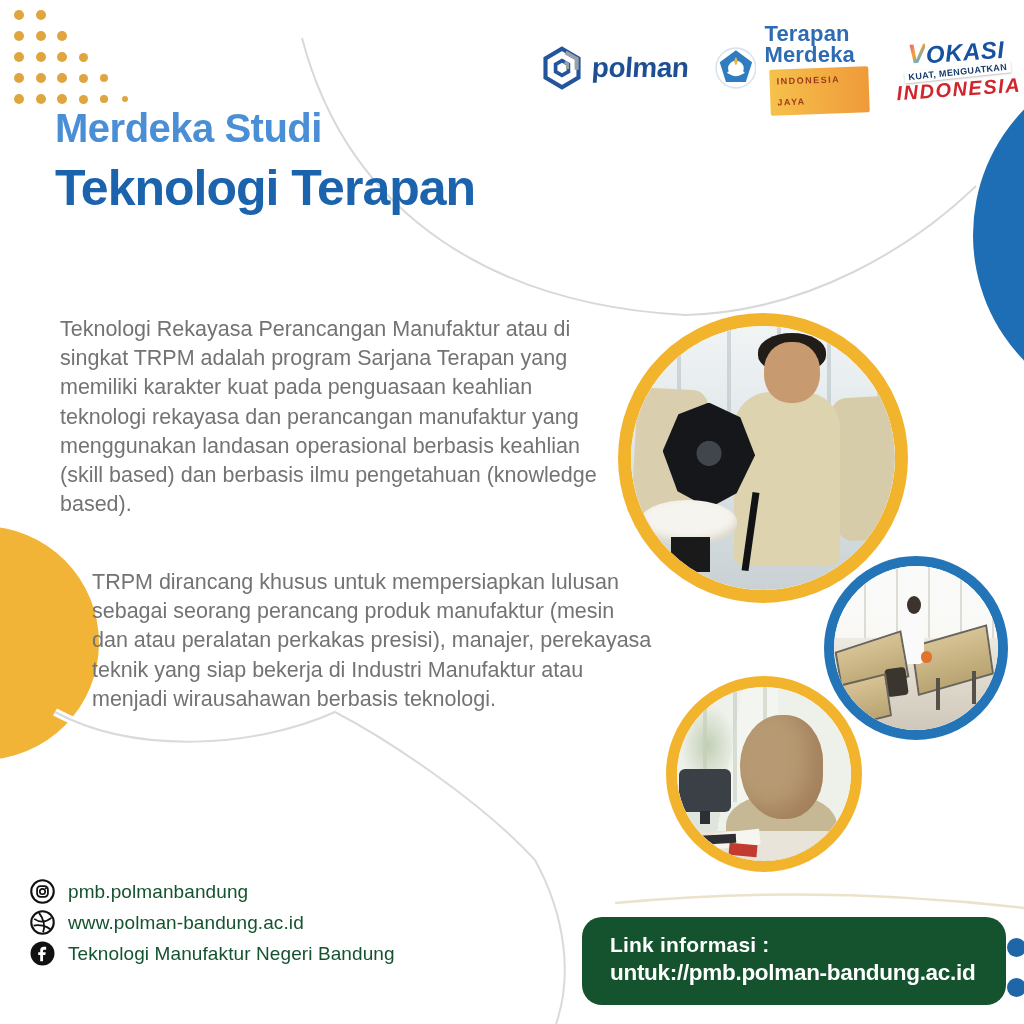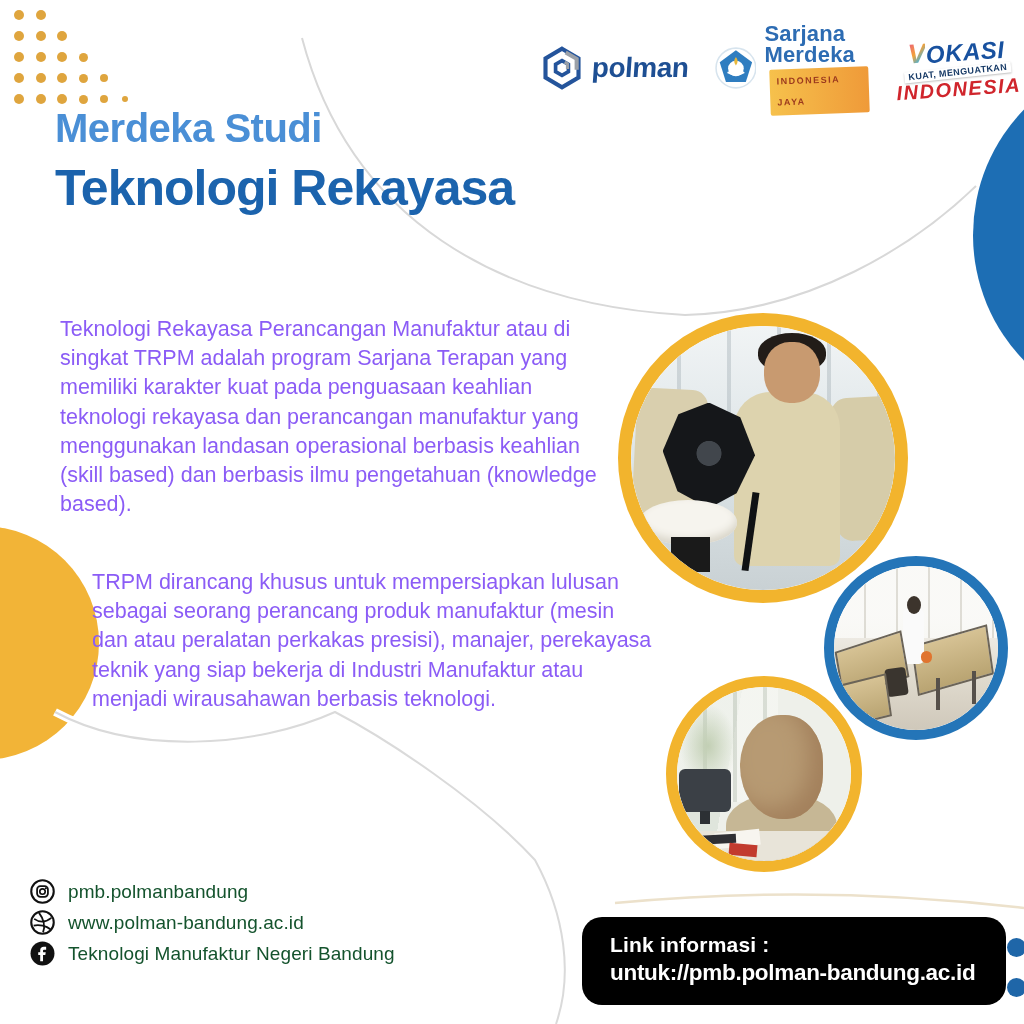--- a/index.html
+++ b/index.html
@@ -39,21 +39,21 @@
   .vokasi-country{margin-top:1px;font-size:20px;font-weight:800;font-style:italic;color:#d0252c;letter-spacing:1.5px;}
 
   
   .title-block{position:absolute;left:55px;top:106px;z-index:6;}
   .kicker{font-size:40px;font-weight:800;color:#4a8fd6;letter-spacing:-0.5px;}
   .title-line{font-size:50px;font-weight:800;color:#1b63ad;letter-spacing:-1px;line-height:61px;}
   .title-line.first{margin-top:7px;}
 
   
   .body-p{position:absolute;left:60px;width:560px;margin:0;z-index:6;
-    font-size:21.5px;line-height:29.2px;color:#8b5cf6;}
+    font-size:21.5px;line-height:29.2px;color:#737373;}
   .p1{top:315px;}
   .p2{top:568px;margin-left:32px;}
 
   
   .photo{position:absolute;border-radius:50%;overflow:hidden;box-sizing:border-box;}
   .photo .art{position:absolute;inset:0;border-radius:50%;overflow:hidden;}
   .photo1{left:618px;top:313px;width:290px;height:290px;border:13px solid #f2b42d;z-index:2;}
   .photo2{left:824px;top:556px;width:184px;height:184px;border:10px solid #2475b8;z-index:4;}
   .photo3{left:666px;top:676px;width:196px;height:196px;border:11px solid #f2b42d;z-index:4;}
   .photo .el{position:absolute;}
@@ -107,21 +107,21 @@
   .p3-red{left:30%;bottom:3%;width:16%;height:7%;background:#c23b2e;transform:rotate(5deg);}
   .p3-dark{left:8%;bottom:10%;width:26%;height:5%;background:#2f2f33;transform:rotate(-3deg);}
 
   
   .social{position:absolute;left:30px;top:876px;z-index:6;list-style:none;margin:0;padding:0;}
   .social li{display:flex;align-items:center;gap:13px;height:31px;cursor:pointer;}
   .social .label{font-size:19px;color:#14532d;letter-spacing:0.1px;}
   .social svg{display:block;}
 
   
-  .linkbox{position:absolute;left:582px;top:917px;width:424px;height:88px;background:#000000;
+  .linkbox{position:absolute;left:582px;top:917px;width:424px;height:88px;background:#14532d;
     border-radius:20px;z-index:6;box-sizing:border-box;padding:16px 0 0 28px;cursor:pointer;}
   .linkbox .lbl{color:#ffffff;font-size:21px;font-weight:700;letter-spacing:0.2px;}
   .linkbox .url{color:#ffffff;font-size:22.5px;font-weight:800;letter-spacing:-0.3px;margin-top:3px;}
 </style>
 </head>
 <body>
 
 <div class="poster">
 
   <div class="dots-tl">
@@ -220,39 +220,39 @@
 
     <div class="logo-km">
       <svg width="46" height="46" viewBox="0 0 40 40">
         <circle cx="20" cy="20" r="19" fill="#ffffff" stroke="#d7e4ee" stroke-width="1.5"></circle>
         <path d="M20 3 L35.5 14.5 L29.5 33.5 L10.5 33.5 L4.5 14.5 Z" fill="#2f7dc0"></path>
         <circle cx="20" cy="20.5" r="7.5" fill="#ffffff"></circle>
         <path d="M20 9.5 q3.4 4.2 0 8 q-3.4 -3.8 0 -8" fill="#e8b83a"></path>
         <path d="M12 24 q8 5 16 0" fill="none" stroke="#ffffff" stroke-width="1.6"></path>
       </svg>
       <div class="km-text">
-        <span class="km-line">Sarjana</span>
+        <span class="km-line">Terapan</span>
         <span class="km-line">Merdeka</span>
         <span class="km-banner">INDONESIA JAYA</span>
       </div>
     </div>
 
     <div class="logo-vokasi">
       <div class="vokasi-line1">
         <span class="vokasi-v">V</span>
         <span class="vokasi-rest">OKASI</span>
       </div>
       <span class="vokasi-tag">KUAT, MENGUATKAN</span>
       <span class="vokasi-country">INDONESIA</span>
     </div>
   </header>
 
   <div class="title-block">
     <div class="kicker">Merdeka Studi</div>
-    <div class="title-line first">Teknologi Rekayasa</div>
+    <div class="title-line first">Teknologi Terapan</div>
   </div>
 
   <p class="body-p p1">Teknologi Rekayasa Perancangan Manufaktur atau di singkat TRPM adalah program Sarjana Terapan yang memiliki karakter kuat pada penguasaan keahlian teknologi rekayasa dan perancangan manufaktur yang menggunakan landasan operasional berbasis keahlian (skill based) dan berbasis ilmu pengetahuan (knowledge based).</p>
   <p class="body-p p2">TRPM dirancang khusus untuk mempersiapkan lulusan sebagai seorang perancang produk manufaktur (mesin dan atau peralatan perkakas presisi), manajer, perekayasa teknik yang siap bekerja di Industri Manufaktur atau menjadi wirausahawan berbasis teknologi.</p>
 
   <ul class="social">
     <li>
       <svg width="25" height="25" viewBox="0 0 24 24">
         <circle cx="12" cy="12" r="10.8" fill="none" stroke="#111" stroke-width="2"></circle>
         <rect x="6.8" y="6.8" width="10.4" height="10.4" rx="3.2" fill="none" stroke="#111" stroke-width="1.7"></rect>

